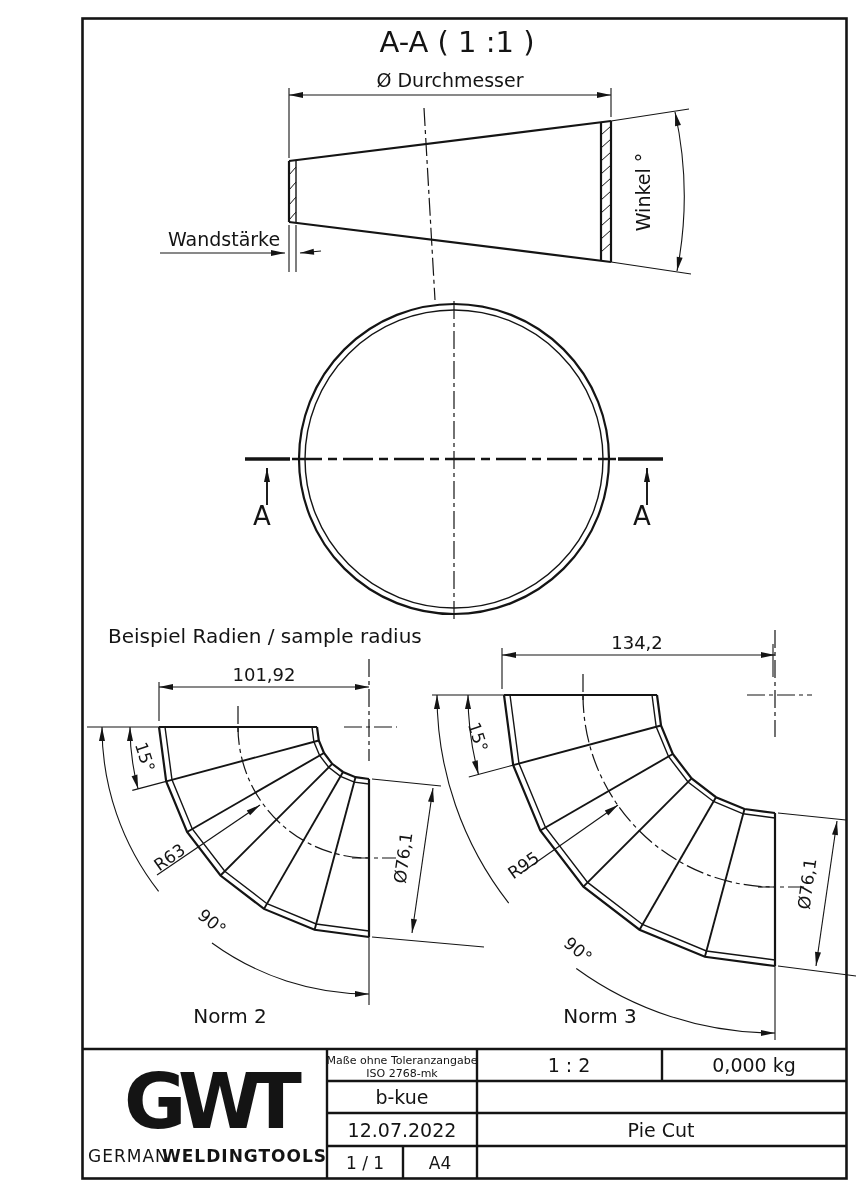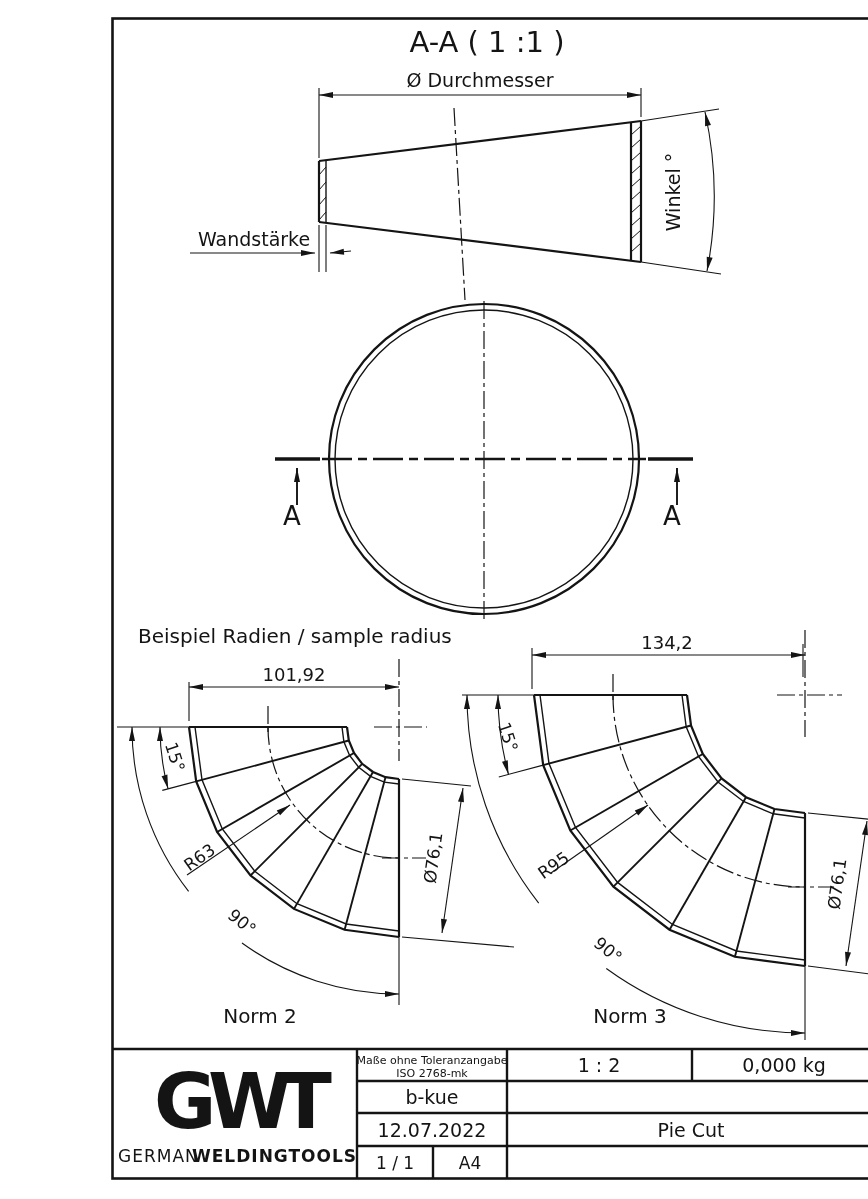--- a/index.html
+++ b/index.html
@@ -1,16 +1,16 @@
 <!DOCTYPE html>
 <html><head>
 <meta charset="utf-8">
 <style>
   html,body{margin:0;padding:0;background:#fff;}
-  .stage{position:relative;width:778px;height:1199px;background:#ffffff;font-family:"DejaVu Sans",sans-serif;margin-left:30px;}
+  .stage{position:relative;width:778px;height:1199px;background:#ffffff;font-family:"DejaVu Sans",sans-serif;}
   svg{position:absolute;left:0;top:0;}
   .ln{stroke:#141414;fill:none;stroke-width:2.2;}
   .med{stroke:#141414;fill:none;stroke-width:1.9;}
   .band{stroke:#141414;fill:none;stroke-width:1.4;}
   .thin{stroke:#141414;fill:none;stroke-width:1.1;}
   .hatch{stroke:#141414;fill:none;stroke-width:1.0;}
   .xthick{stroke:#141414;fill:none;stroke-width:3.6;}
   .cl{stroke:#141414;fill:none;stroke-width:1.2;stroke-dasharray:18 4 4 4;}
   .cl2{stroke:#141414;fill:none;stroke-width:2.6;stroke-dasharray:30 6 9 6;}
   text{fill:#141414;font-family:"DejaVu Sans",sans-serif;}

